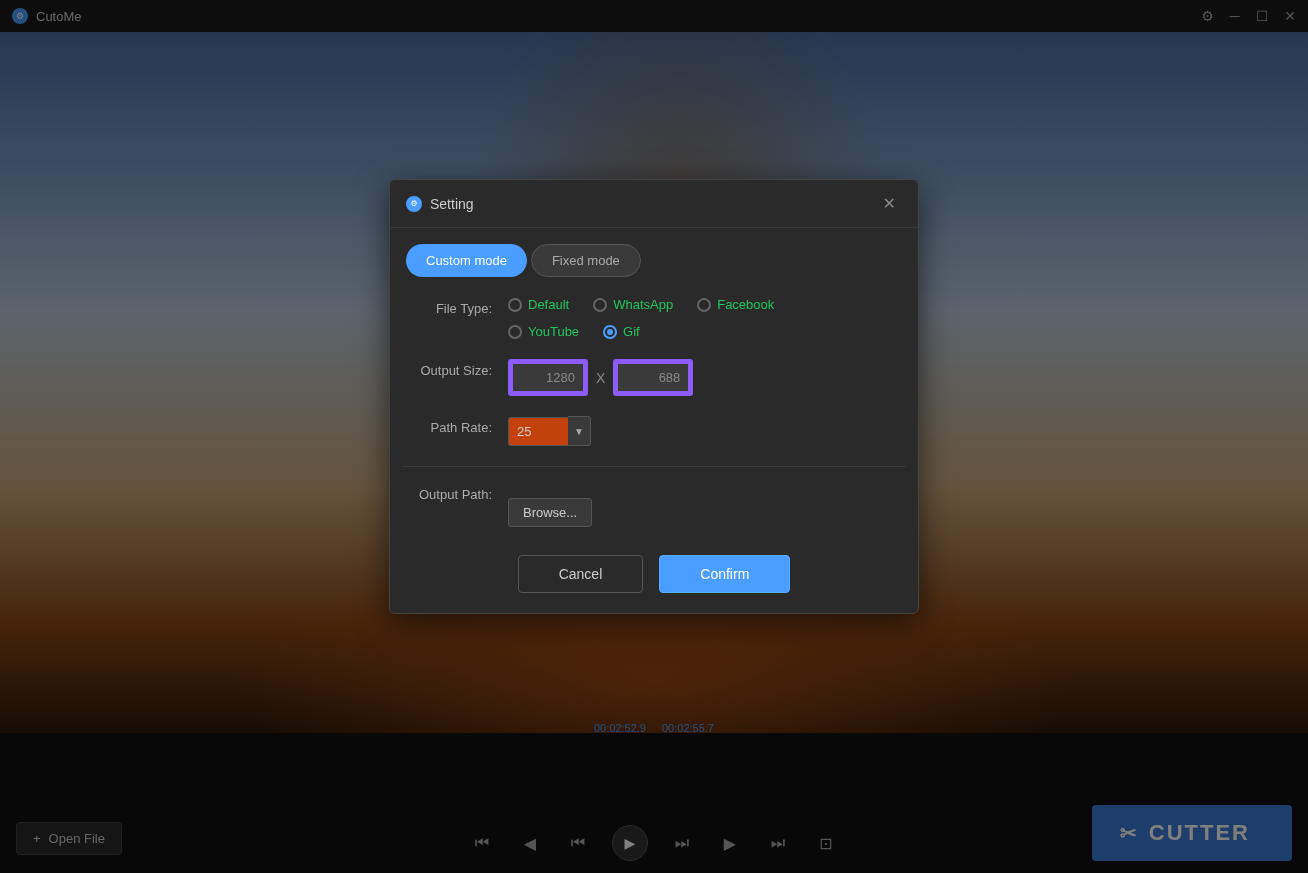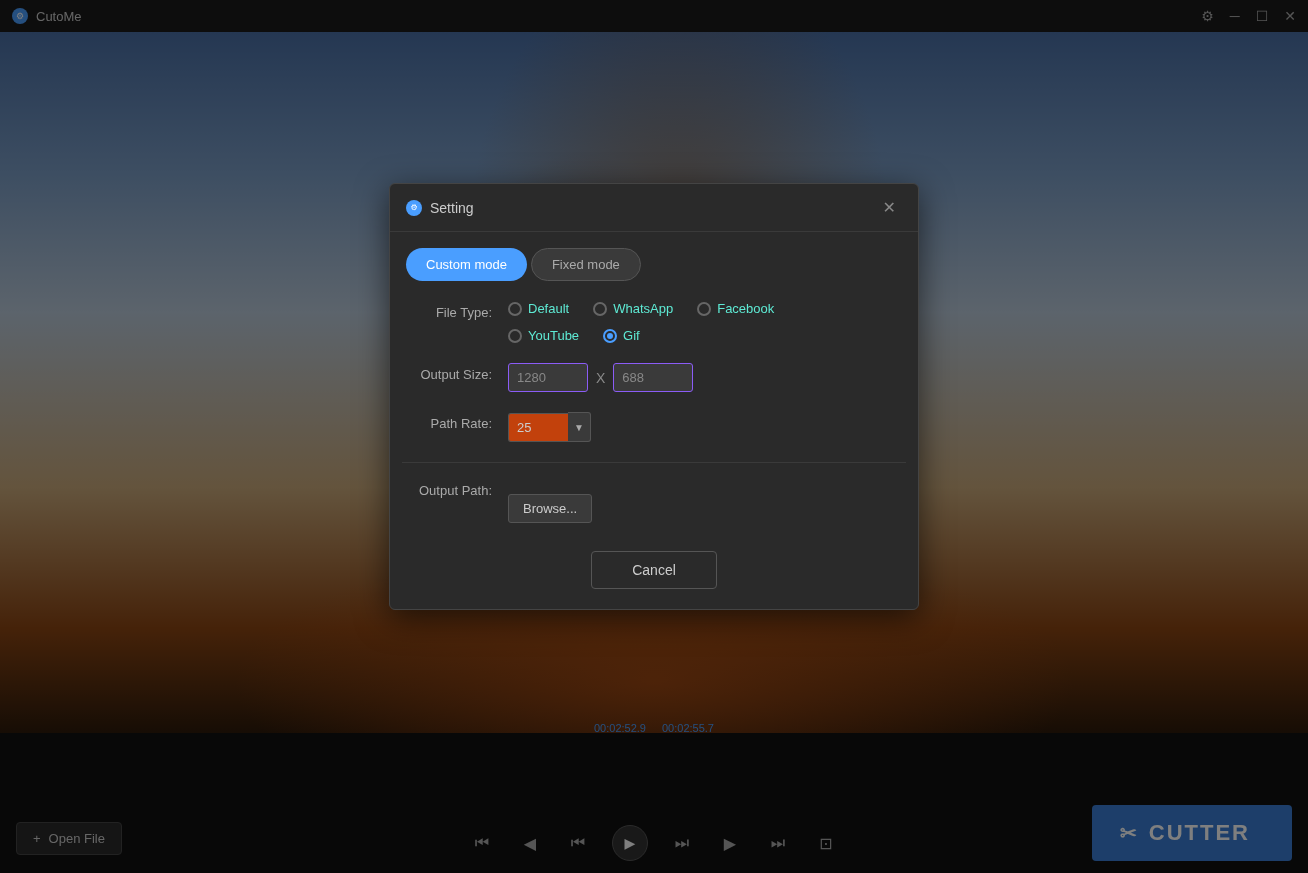--- a/index.html
+++ b/index.html
@@ -357,21 +357,21 @@
       gap: 12px;
     }
     .radio-row {
       display: flex;
       gap: 24px;
     }
     .radio-item {
       display: flex;
       align-items: center;
       gap: 6px;
-      color: #5eead4;
+      color: #22c55e;
       font-size: 13px;
       cursor: pointer;
     }
     .radio-circle {
       width: 14px;
       height: 14px;
       border-radius: 50%;
       border: 2px solid #666;
       display: flex;
       align-items: center;
@@ -392,25 +392,25 @@
     
     .size-group {
       display: flex;
       align-items: center;
       gap: 8px;
     }
     .size-input {
       width: 80px;
       padding: 6px 8px;
       background: #3a3a3a;
-      border: 1px solid #8b5cf6;
+      border: 5px solid #8b5cf6;
       color: #888;
       border-radius: 3px;
       font-size: 13px;
-      text-align: left;
+      text-align: right;
     }
     .size-x {
       color: #888;
       font-size: 14px;
     }
 
     
     .framerate-select {
       display: flex;
       align-items: center;
@@ -655,15 +655,16 @@
       <div class="form-row" style="margin-top: 16px; margin-bottom: 0;">
         <div class="form-label">Output Path:</div>
         <div class="path-group">
           <button class="browse-btn">Browse...</button>
         </div>
       </div>
     </div>
 
     <div class="dialog-actions">
       <button class="cancel-btn">Cancel</button>
+      <button class="confirm-btn">Confirm</button>
     </div>
   </div>
 </div>
 
 </body></html>

